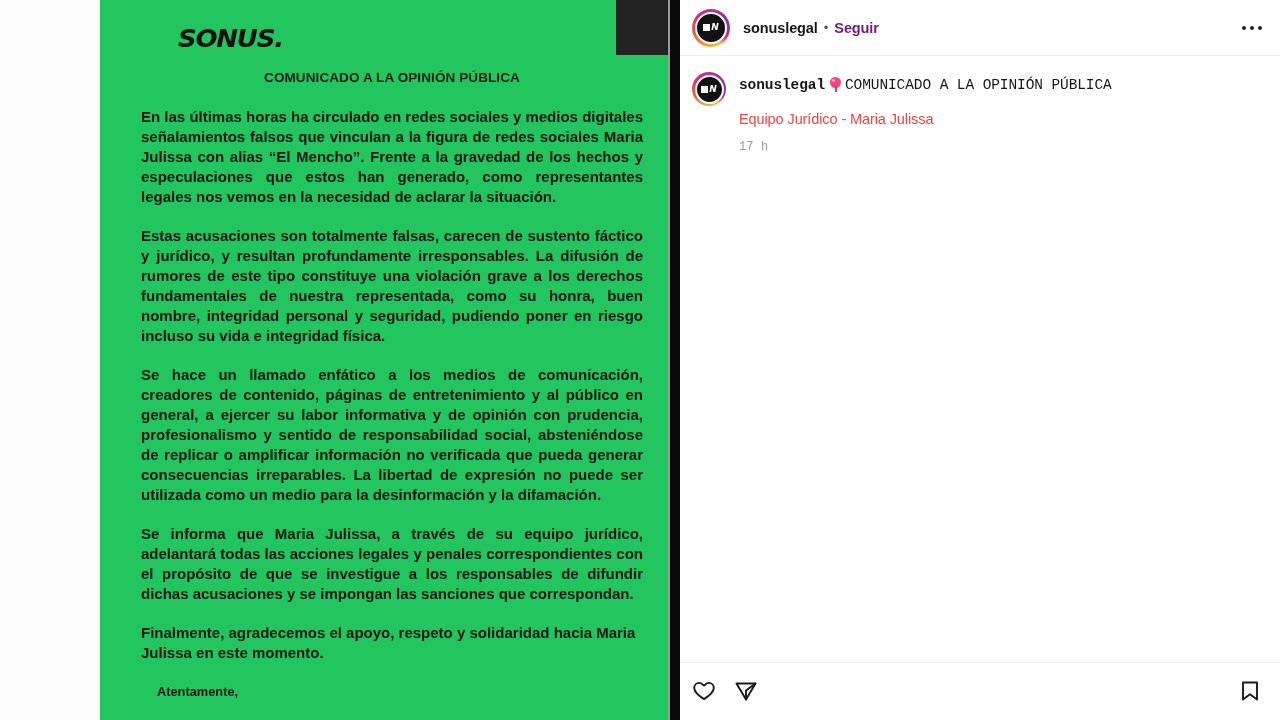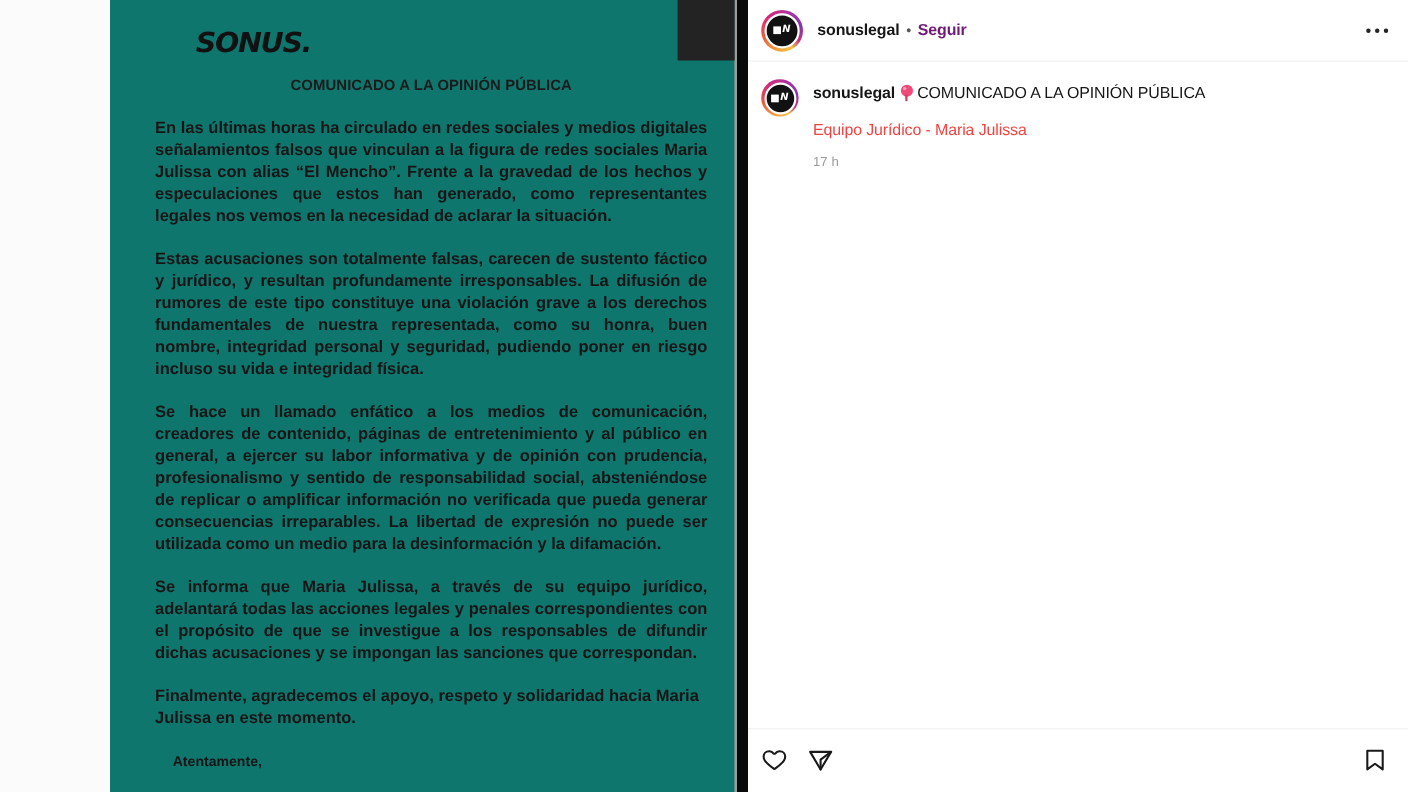--- a/index.html
+++ b/index.html
@@ -38,21 +38,21 @@
     left: 0; top: 0;
     width: 100px; height: 720px;
     background: #fbfbfb;
   }
   .doc-sheet {
     position: absolute;
     left: 100px;
     top: 0;
     width: 568px;
     height: 720px;
-    background: #0f766e;
+    background: #22c55e;
   }
   .doc-inner {
     position: absolute;
     left: 36px;
     top: 0;
     width: 512px;
     height: 720px;
   }
   .doc-header {
     position: relative;
@@ -242,21 +242,21 @@
   }
   .caption-row {
     display: flex;
     align-items: flex-start;
   }
   .caption-col {
     margin-left: 13px;
     padding-top: 3px;
   }
   .caption-line1 {
-    font-family: Liberation Sans, sans-serif;
+    font-family: Liberation Mono, monospace;
     font-size: 14.5px;
     color: #161616;
     line-height: 20px;
     letter-spacing: -0.1px;
   }
   .caption-line1 .cap-user {
     font-weight: 600;
     margin-right: 5px;
   }
   .pin-emoji {
@@ -290,21 +290,21 @@
   }
   .caption-line2 {
     font-family: "Liberation Sans", sans-serif;
     font-size: 14.5px;
     color: #ef4444;
     line-height: 20px;
     letter-spacing: -0.1px;
     margin-top: 14px;
   }
   .caption-time {
-    font-family: Liberation Sans, sans-serif;
+    font-family: Liberation Mono, monospace;
     font-size: 12px;
     color: #9a9a9a;
     letter-spacing: 0.1px;
     margin-top: 11px;
   }
 
   
   .ig-actions {
     position: relative;
     height: 56px;

